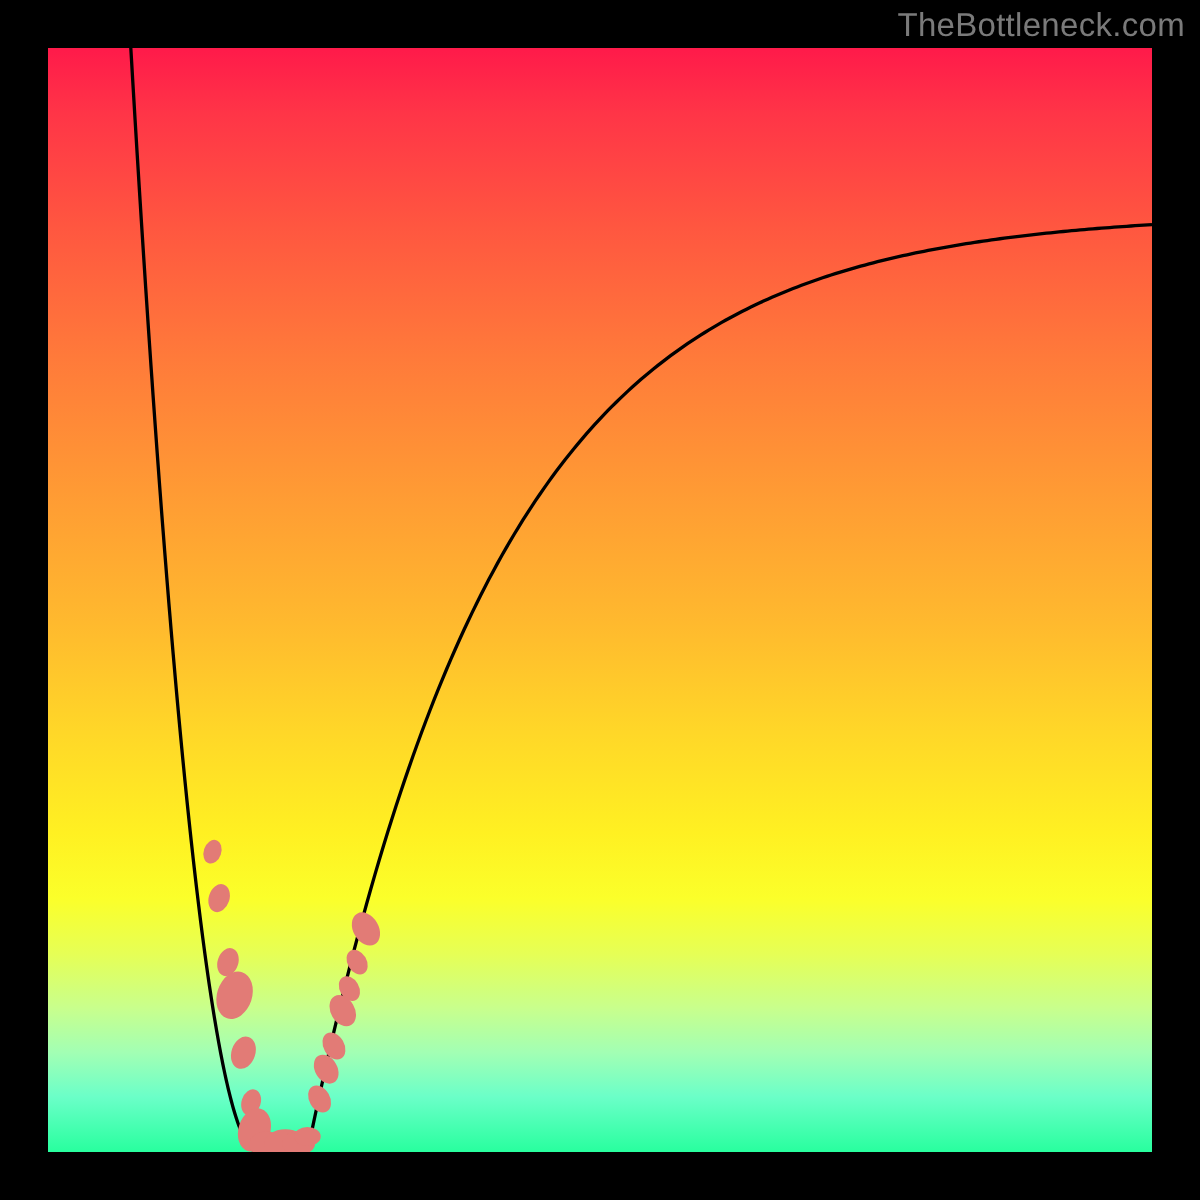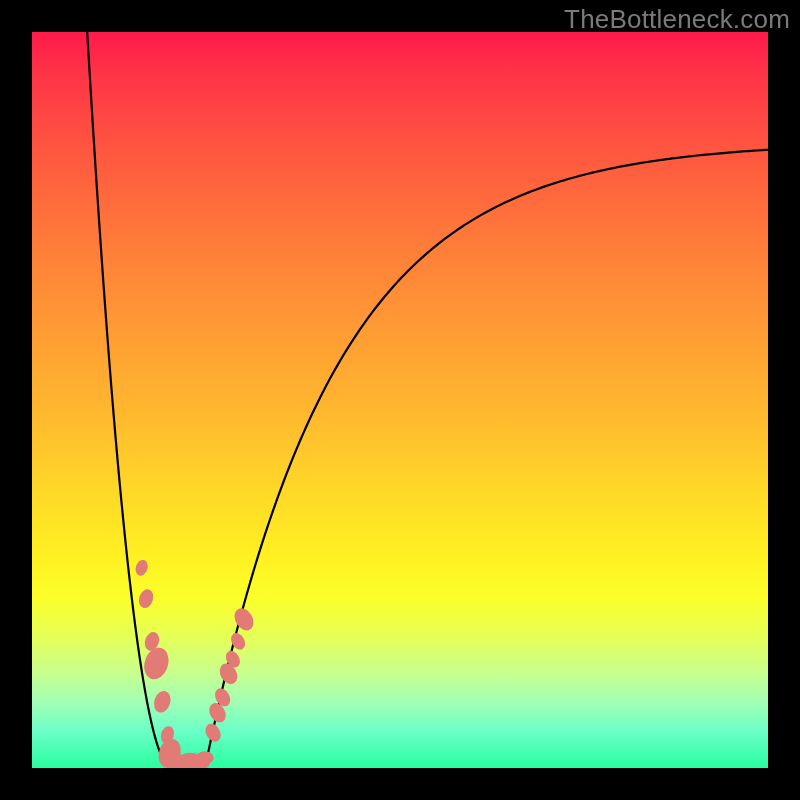--- a/index.html
+++ b/index.html
@@ -52,21 +52,21 @@
     position: absolute;
     left: 0; top: 0;
     width: 736px;
     height: 736px;
   }
   .watermark {
     position: absolute;
     top: 4px;
     right: 10px;
     color: #7a7a7a;
-    font-size: 26px;
+    font-size: 22px;
     font-weight: 500;
     letter-spacing: 0.2px;
     user-select: none;
   }
 </style>
 </head>
 <body>
 
 <div class="frame">
   <div class="plot">

